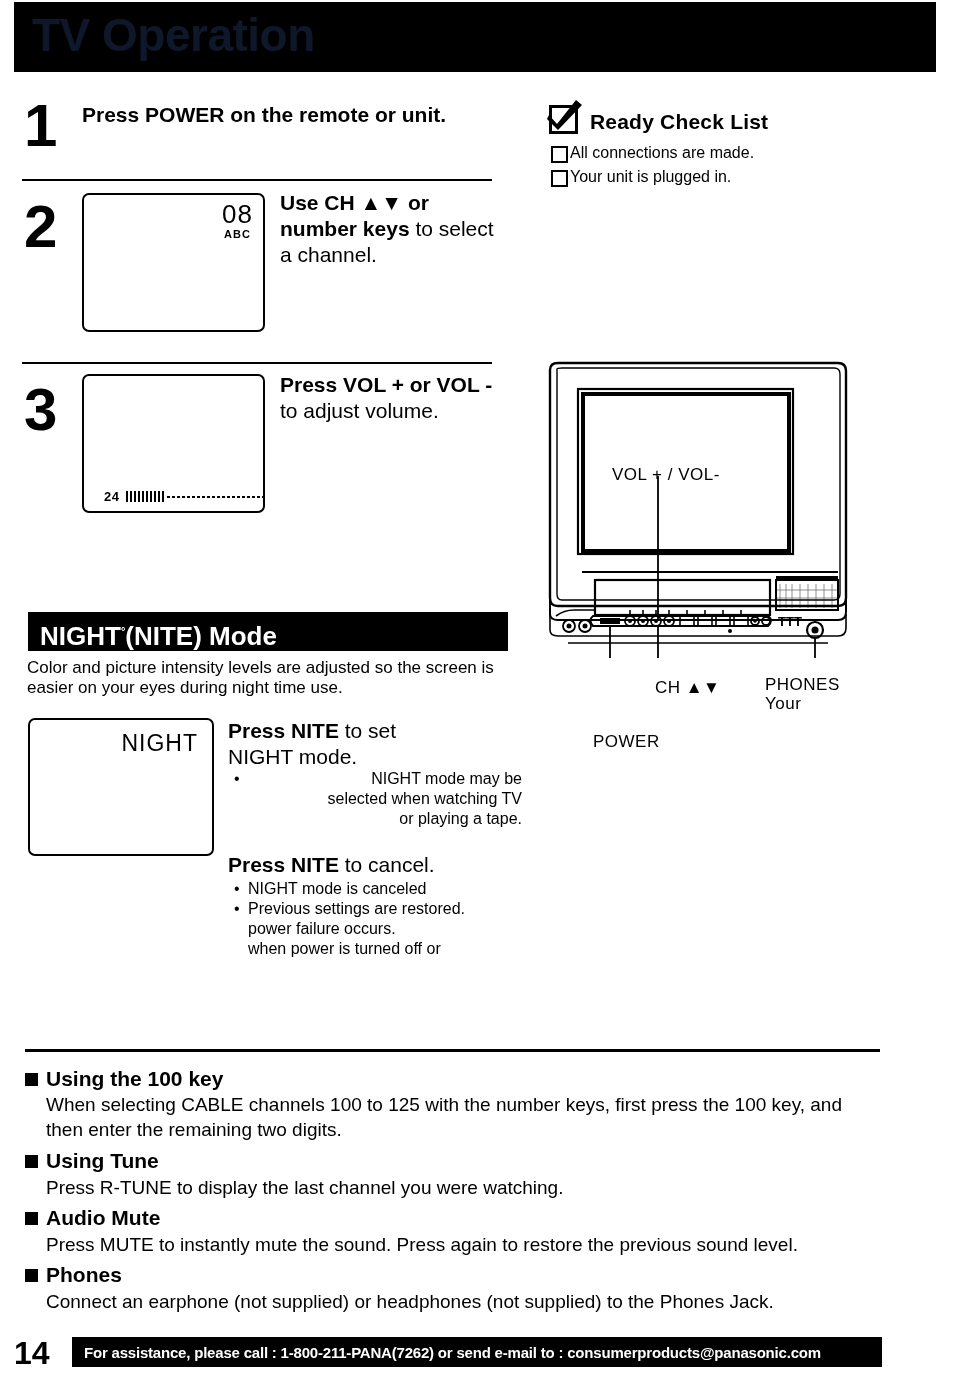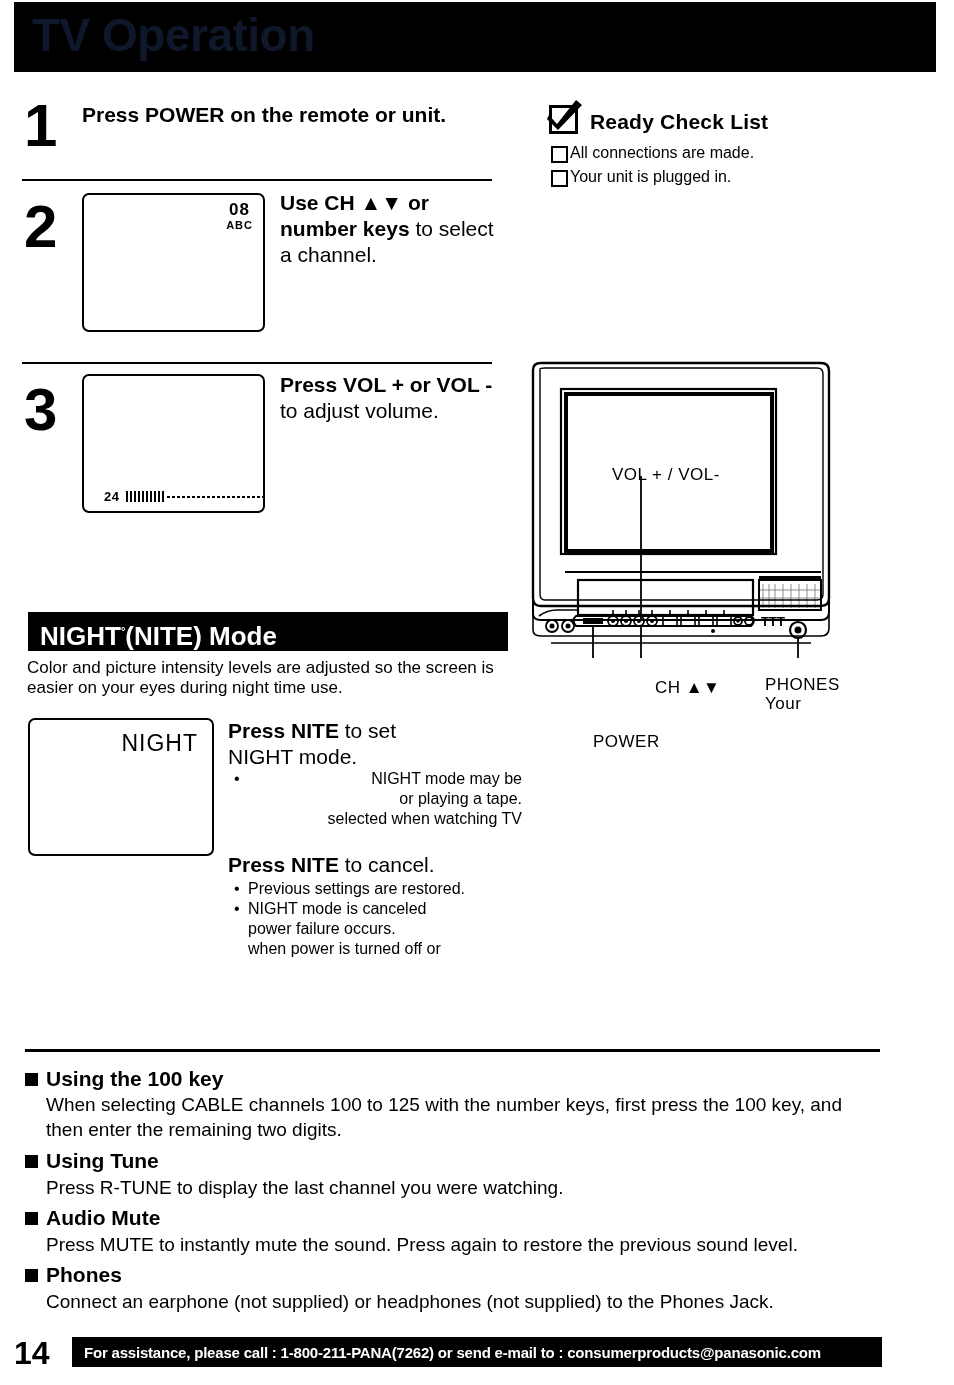--- a/index.html
+++ b/index.html
@@ -74,22 +74,22 @@
     background: #ffffff;
   }
   .osd-ch {
     position: absolute;
     right: 10px;
     top: 6px;
     text-align: center;
     line-height: 1;
   }
   .osd-ch .num {
-    font-size: 17px;
-    font-weight: bold;
+    font-size: 26px;
+    font-weight: normal;
     letter-spacing: 1px;
     display: block;
   }
   .osd-ch .abc {
     font-size: 11px;
     font-weight: bold;
     letter-spacing: 1px;
     display: block;
     margin-top: 2px;
   }
@@ -216,21 +216,21 @@
   .bullet-list div.b::before {
     content: "\2022";
     position: absolute;
     left: 2px;
     top: 0;
   }
 
   
   .tv-diagram {
     position: absolute;
-    left: 521px;
+    left: 538px;
     top: 358px;
   }
   .tv-label {
     position: absolute;
     font-size: 17px;
     line-height: 20px;
     letter-spacing: 0.5px;
     white-space: nowrap;
   }
 
@@ -491,31 +491,31 @@
     <div class="osd-night">NIGHT</div>
   </div>
 
   <div class="nite-head" style="left:228px; top:718px; width:290px;">
     <span>Press NITE</span><span class="step-text"> to set</span><br>
     <span class="step-text">NIGHT mode.</span>
   </div>
 
   <div class="bullet-list" style="left:232px; top:769px; width:290px;text-align:right;">
     <div class="b">NIGHT mode may be</div>
+    <div class="cont">selected when watching TV</div>
     <div class="cont">or playing a tape.</div>
-    <div class="cont">selected when watching TV</div>
   </div>
 
   <div class="nite-head" style="left:228px; top:852px; width:290px;">
     <span>Press NITE</span><span class="step-text"> to cancel.</span>
   </div>
 
   <div class="bullet-list" style="left:232px; top:879px; width:300px;">
+    <div class="b">NIGHT mode is canceled</div>
     <div class="b">Previous settings are restored.</div>
-    <div class="b">NIGHT mode is canceled</div>
     <div class="cont">power failure occurs.</div>
     <div class="cont">when power is turned off or</div>
   </div>
 
   <div class="bottom-rule"></div>
 
   <div class="note-head" style="left:25px; top:1066px;">
     <span class="sq"></span><span>Using the 100 key</span>
   </div>
   <div class="note-body" style="left:46px; top:1092px; width:835px;">When selecting CABLE channels 100 to 125 with the number keys, first press the 100 key, and then enter the remaining two digits.</div>

